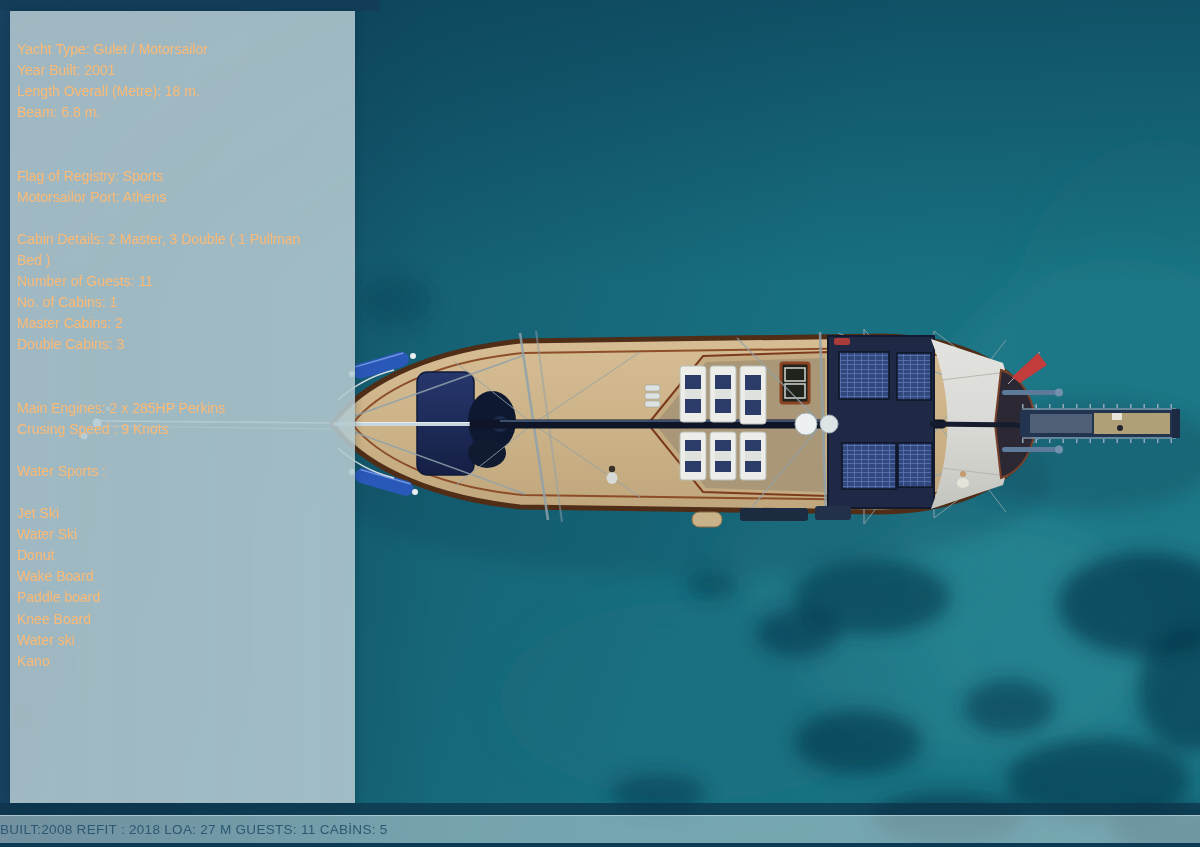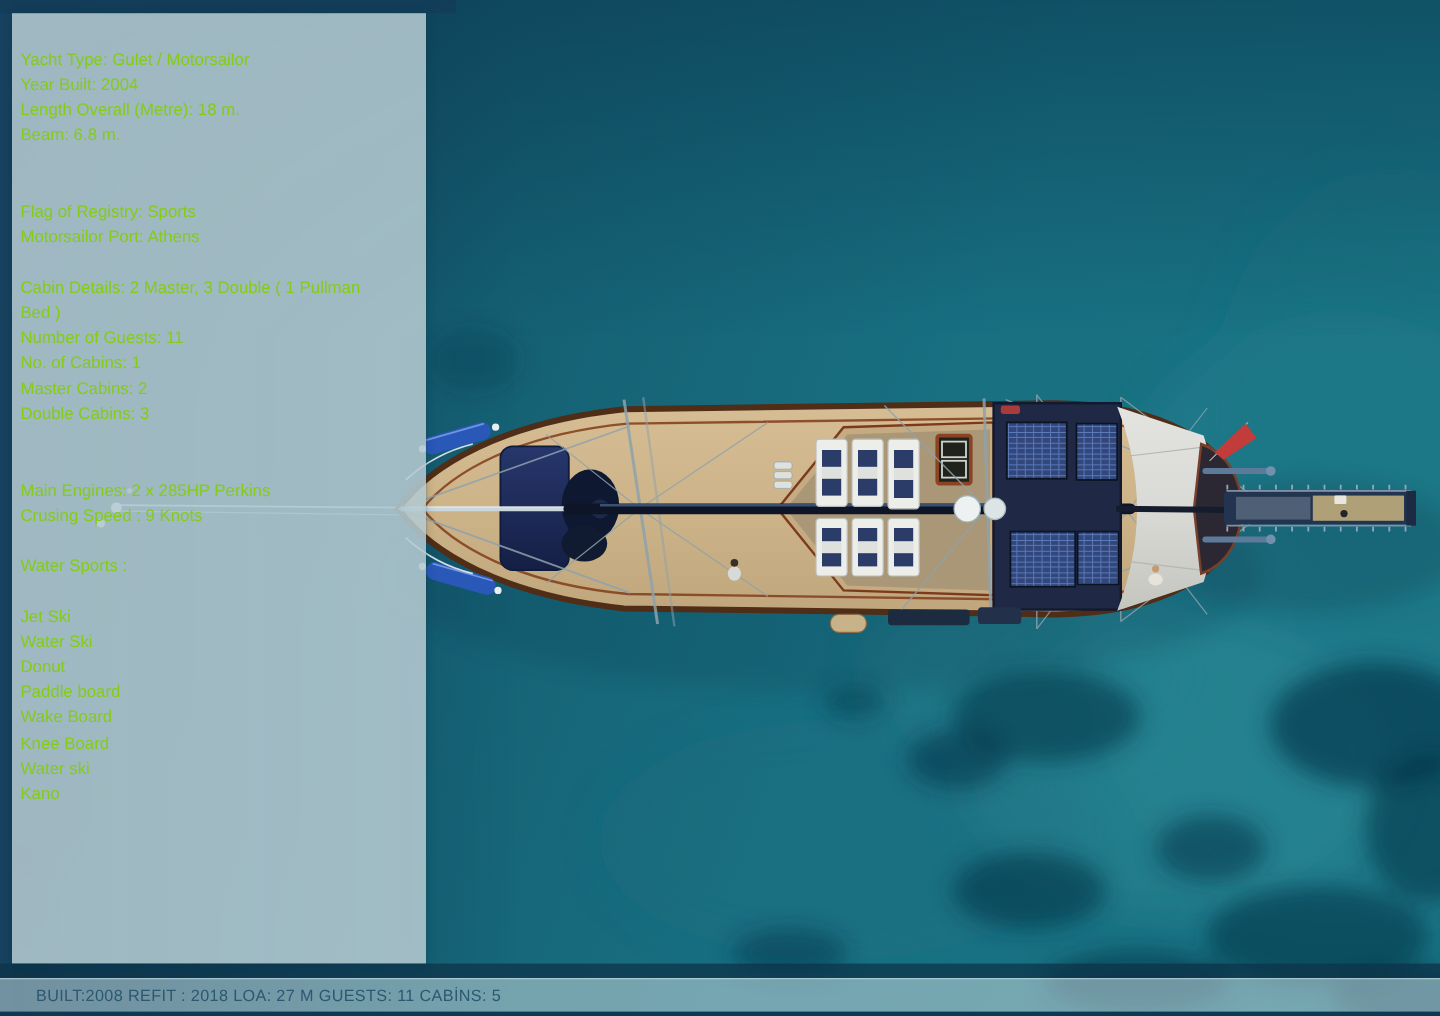--- a/index.html
+++ b/index.html
@@ -11,34 +11,34 @@
   .specs-panel{
     position:absolute;left:10px;top:11px;width:345px;height:792px;
     background:rgba(180,202,208,0.88);
     box-shadow:0 0 0 1px rgba(22,62,84,0.12), 0 2px 8px rgba(8,34,50,0.25);
     box-sizing:border-box;
     padding:28px 4px 0 7px;
   }
   .spec-line{
     height:21.1px;line-height:21.1px;white-space:pre;
     font-size:14px;letter-spacing:0;
-    color:#84cc16;
+    color:#fdba74;
   }
 
   
   .bar-gap{position:absolute;left:0;right:0;top:803px;height:12px;
            background:rgba(12,50,72,0.72);}
   .summary-bar{
     position:absolute;left:0;right:0;top:815px;height:28px;
     background:rgba(194,212,216,0.55);
     border-top:1px solid rgba(215,232,236,0.55);
     box-shadow:0 1px 0 rgba(8,40,58,0.45);
   }
   .summary-text{
-    padding-left:30px;line-height:27px;
+    line-height:27px;
     font-size:13.5px;letter-spacing:0.3px;
     color:#2d5872;white-space:pre;
   }
   .bar-below{position:absolute;left:0;right:0;top:843px;height:4px;
              background:#0c3a52;}
 </style>
 </head>
 <body>
 
 <div class="stage">
@@ -308,21 +308,21 @@
       </g>
     </g>
 
     <rect x="0" y="0" width="10" height="847" fill="#16425f"></rect>
     <rect x="0" y="0" width="380" height="11" fill="#143d59" opacity="0.9"></rect>
   </svg>
 
   <div class="specs-panel">
     <div>
         <div class="spec-line">Yacht Type: Gulet / Motorsailor</div>
-        <div class="spec-line">Year Built: 2004</div>
+        <div class="spec-line">Year Built: 2001</div>
         <div class="spec-line">Length Overall (Metre): 18 m.</div>
         <div class="spec-line">Beam: 6.8 m.</div>
         <div class="spec-line"></div>
         <div class="spec-line"></div>
         <div class="spec-line">Flag of Registry: Sports</div>
         <div class="spec-line">Motorsailor Port: Athens</div>
         <div class="spec-line"></div>
         <div class="spec-line">Cabin Details: 2 Master, 3 Double ( 1 Pullman</div>
         <div class="spec-line">Bed )</div>
         <div class="spec-line">Number of Guests: 11</div>
@@ -332,22 +332,22 @@
         <div class="spec-line"></div>
         <div class="spec-line"></div>
         <div class="spec-line">Main Engines: 2 x 285HP Perkins</div>
         <div class="spec-line">Crusing Speed : 9 Knots</div>
         <div class="spec-line"></div>
         <div class="spec-line">Water Sports :</div>
         <div class="spec-line"></div>
         <div class="spec-line">Jet Ski</div>
         <div class="spec-line">Water Ski</div>
         <div class="spec-line">Donut</div>
+        <div class="spec-line">Wake Board</div>
         <div class="spec-line">Paddle board</div>
-        <div class="spec-line">Wake Board</div>
         <div class="spec-line">Knee Board</div>
         <div class="spec-line">Water ski</div>
         <div class="spec-line">Kano</div>
       </div>
   </div>
 
   <div class="bar-gap"></div>
   <div class="summary-bar">
     <div class="summary-text">BUILT:2008 REFIT : 2018 LOA: 27 M GUESTS: 11 CABİNS: 5</div>
   </div>

